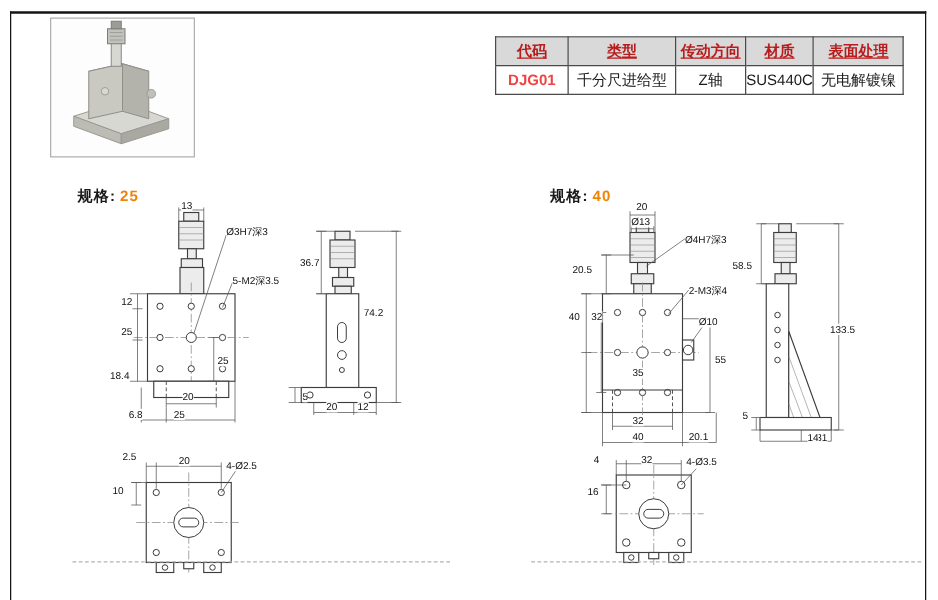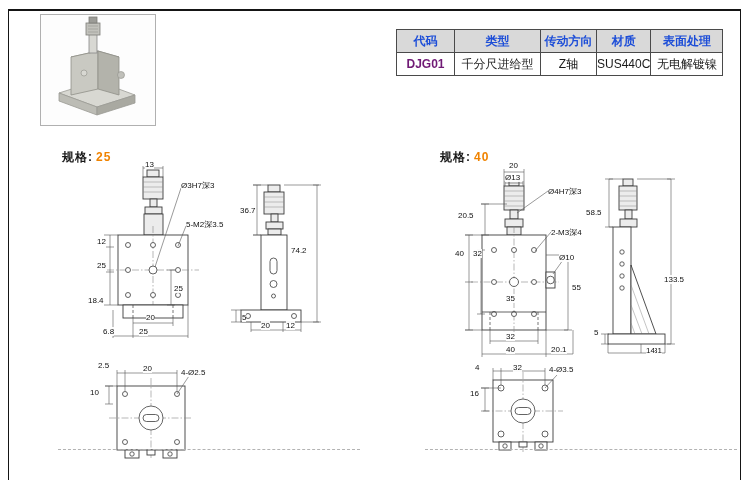--- a/index.html
+++ b/index.html
@@ -6,23 +6,23 @@
   .page{position:relative;width:750px;height:480px;background:#fff;overflow:hidden;
         font-family:"Liberation Sans","DejaVu Sans",sans-serif;color:#1a1a1a;}
   .border-top{position:absolute;left:8px;top:9px;width:733px;height:2px;background:#151515;}
   .border-left{position:absolute;left:8px;top:9px;width:1px;height:471px;background:#151515;}
   .border-right{position:absolute;left:740px;top:9px;width:1px;height:471px;background:#151515;}
 
   .photo{position:absolute;left:40px;top:14px;width:114px;height:110px;border:1px solid #b0b0b0;background:#fdfdfd;}
 
   .spec-table{position:absolute;left:396px;top:29px;border-collapse:collapse;table-layout:fixed;font-size:12px;}
   .spec-table th,.spec-table td{border:1px solid #4a4a4a;text-align:center;padding:0;height:22px;overflow:hidden;white-space:nowrap;}
-  .spec-table th{background:#d9d9d9;font-weight:bold;color:#1d4ed8;font-size:12px;}
+  .spec-table th{background:#d9d9d9;font-weight:bold;color:#b91c1c;font-size:12px;text-decoration:underline;}
   .spec-table td{background:#fff;}
-  .spec-table td.code{color:#701a75;font-weight:bold;}
+  .spec-table td.code{color:#ef4444;font-weight:bold;}
 
   .spec-head{position:absolute;font-size:12px;font-weight:bold;color:#1a1a1a;letter-spacing:1px;text-align:center;}
   .spec-head .size{color:#f08300;margin-left:3px;}
 
   .section{position:absolute;width:310px;height:312px;}
   .section svg{position:absolute;left:0;top:0;}
   .dim{position:absolute;font-size:8px;line-height:9px;color:#111;background:rgba(255,255,255,.92);white-space:nowrap;}
 
   .dashline{position:absolute;height:0;border-top:1px dashed #b3b3b3;}
 
@@ -263,21 +263,21 @@
     <span class="dim" style="left:33px;top:51px;">20.5</span>
     <span class="dim" style="left:30px;top:89px;">40</span>
     <span class="dim" style="left:48px;top:89px;">32</span>
     <span class="dim" style="left:33px;top:134px;margin-left:48px;">35</span>
     <span class="dim" style="left:134px;top:93px;">Ø10</span>
     <span class="dim" style="left:147px;top:123px;">55</span>
     <span class="dim" style="left:81px;top:172px;">32</span>
     <span class="dim" style="left:81px;top:185px;">40</span>
     <span class="dim" style="left:126px;top:185px;">20.1</span>
     <span class="dim" style="left:161px;top:48px;">58.5</span>
-    <span class="dim" style="left:239px;top:115px;">133.5</span>
+    <span class="dim" style="left:239px;top:99px;">133.5</span>
     <span class="dim" style="left:169px;top:168px;">5</span>
     <span class="dim" style="left:196px;top:186px;margin-left:32px;">31</span>
     <span class="dim" style="left:221px;top:186px;">14</span>
     <span class="dim" style="left:50px;top:203px;">4</span>
     <span class="dim" style="left:88px;top:203px;">32</span>
     <span class="dim" style="left:124px;top:205px;">4-Ø3.5</span>
     <span class="dim" style="left:45px;top:229px;">16</span>
   </div>
 
   <div class="dashline" style="left:58px;top:449px;width:302px;"></div>

